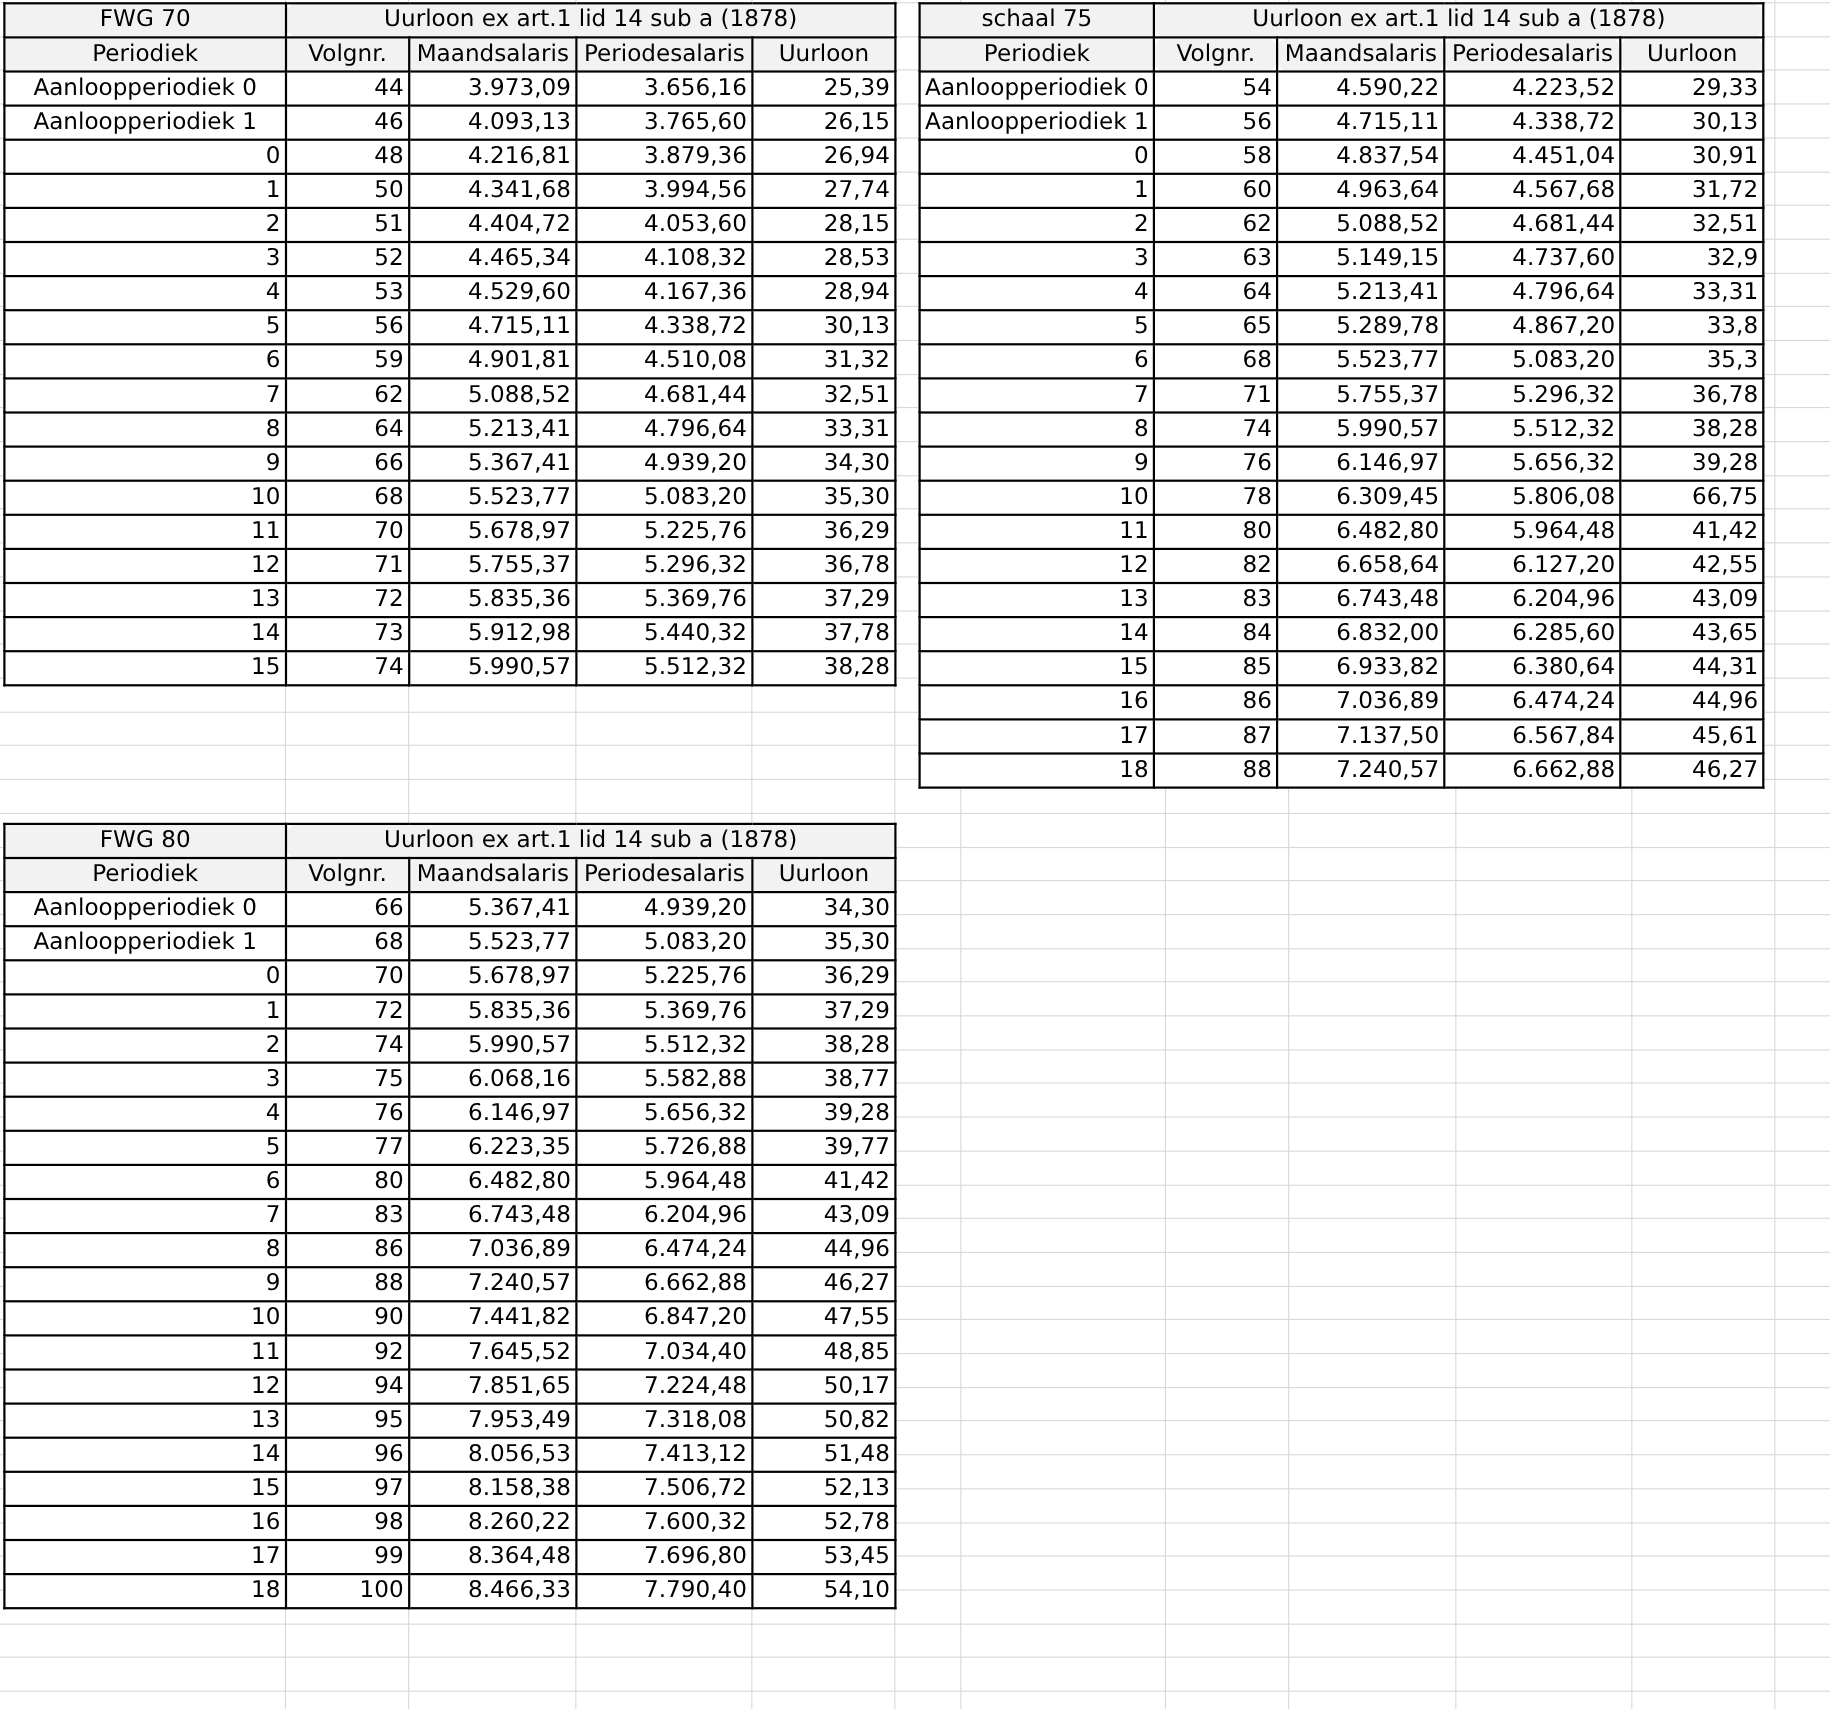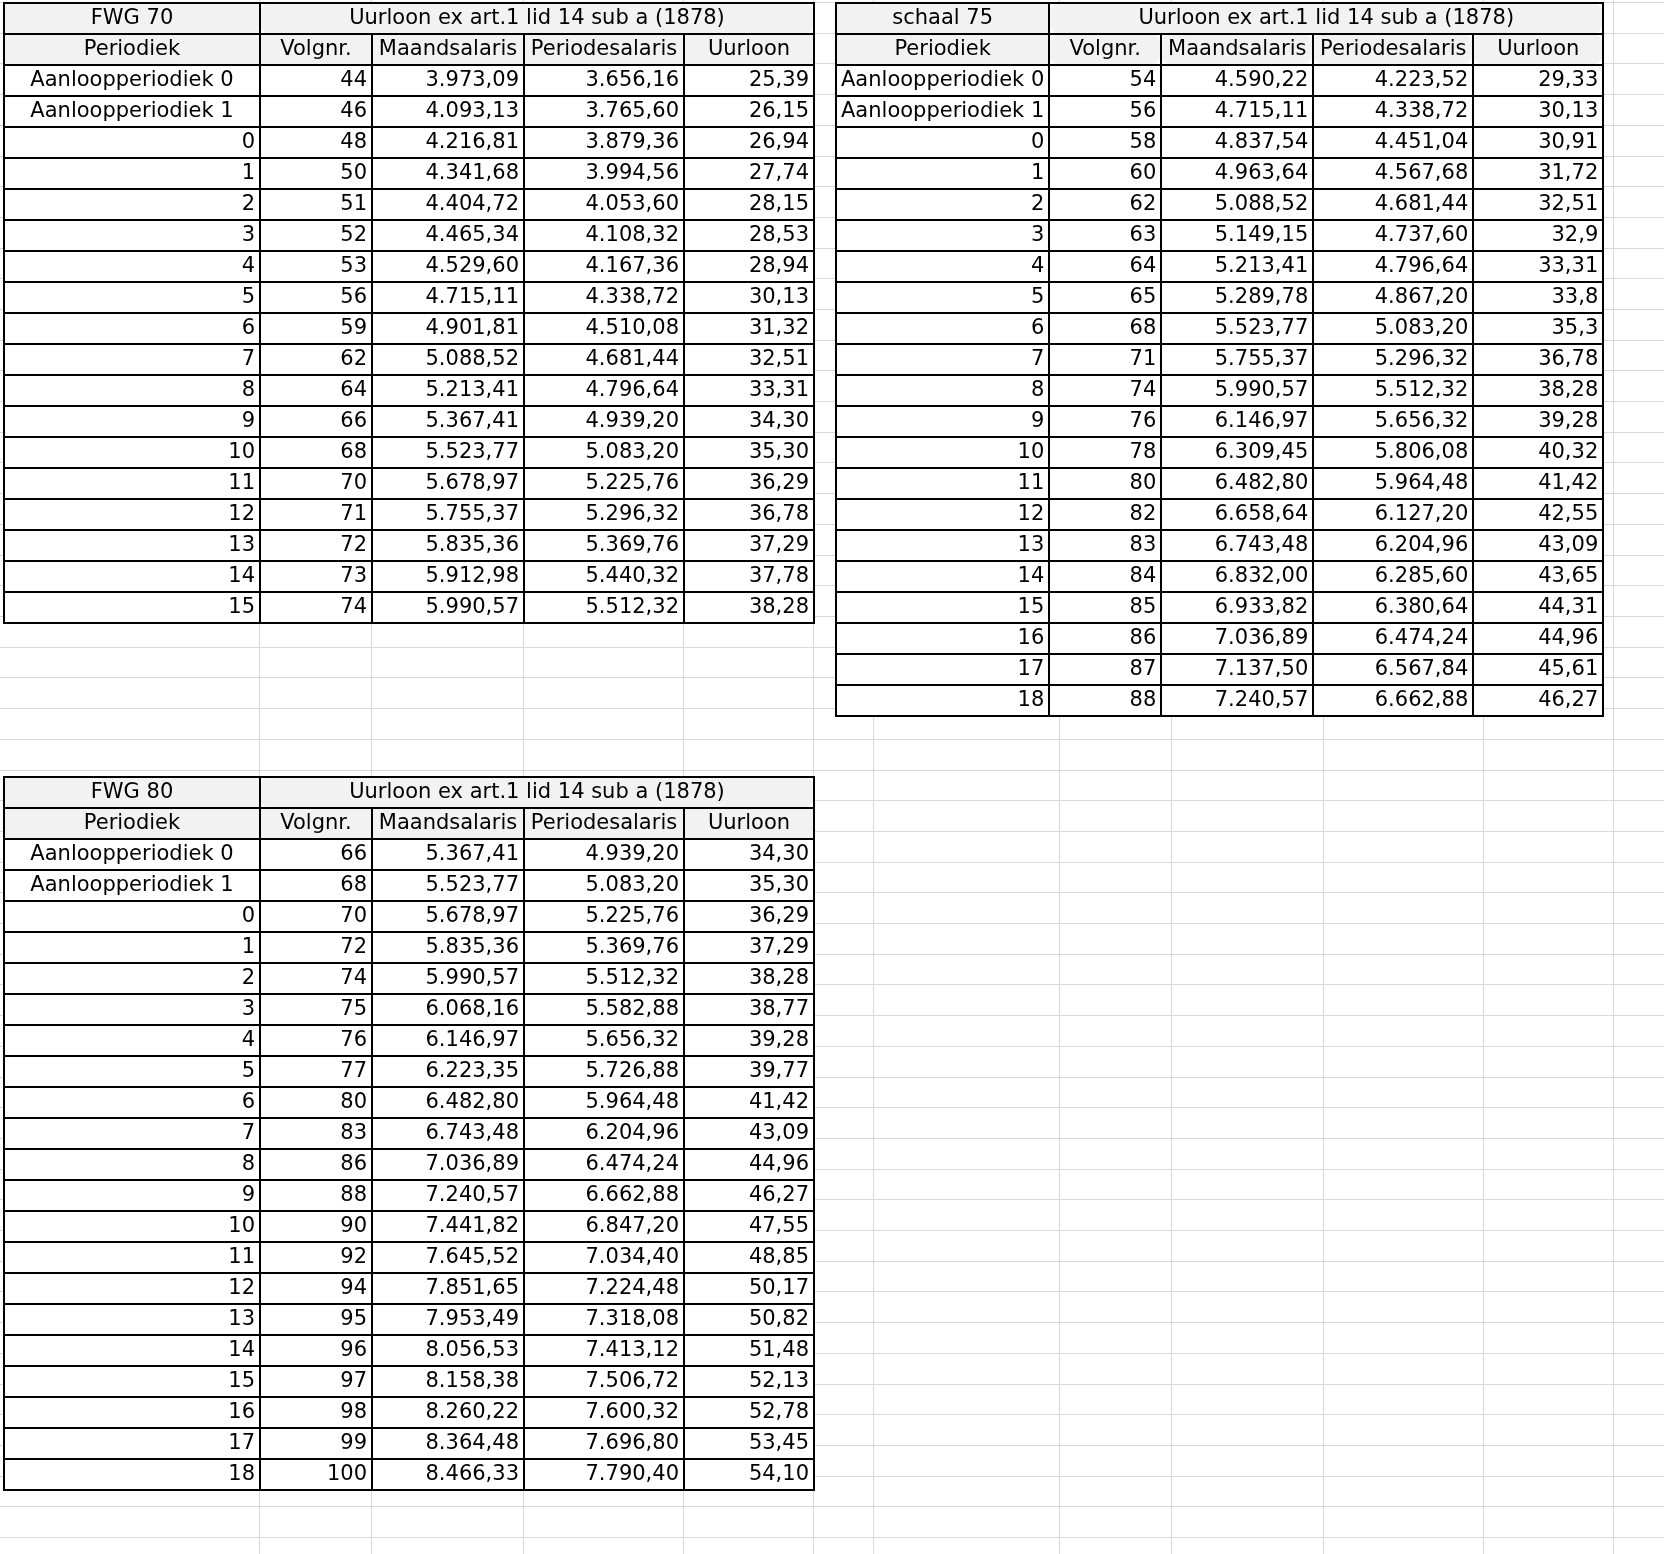--- a/index.html
+++ b/index.html
@@ -75,21 +75,21 @@
   .w-per-wide { width: 256px; }
   .w-per-narrow { width: 186px; }
   .w-volg   { width: 112px; }
   .w-maand  { width: 152px; }
   .w-perio  { width: 160px; }
   .w-uur    { width: 130px; }
 
   
   #table-fwg70 { left: 3px;   top: 2px;   }
   #table-s75   { left: 835px; top: 2px;   }
-  #table-fwg80 { left: 3px;   top: 776px; }
+  #table-fwg80 { left: 3px;   top: 748px; }
 </style>
 </head>
 <body>
 
 <div id="grid-layer">
     <div class="grid-h" style="top: 2px;"></div>
     <div class="grid-h" style="top: 33px;"></div>
     <div class="grid-h" style="top: 63px;"></div>
     <div class="grid-h" style="top: 94px;"></div>
     <div class="grid-h" style="top: 125px;"></div>
@@ -407,21 +407,21 @@
         <td class="t-right">76</td>
         <td class="t-right">6.146,97</td>
         <td class="t-right">5.656,32</td>
         <td class="t-right">39,28</td>
       </tr>
       <tr>
         <td class="t-right">10</td>
         <td class="t-right">78</td>
         <td class="t-right">6.309,45</td>
         <td class="t-right">5.806,08</td>
-        <td class="t-right">40,32</td>
+        <td class="t-right">66,75</td>
       </tr>
       <tr>
         <td class="t-right">11</td>
         <td class="t-right">80</td>
         <td class="t-right">6.482,80</td>
         <td class="t-right">5.964,48</td>
         <td class="t-right">41,42</td>
       </tr>
       <tr>
         <td class="t-right">12</td>

